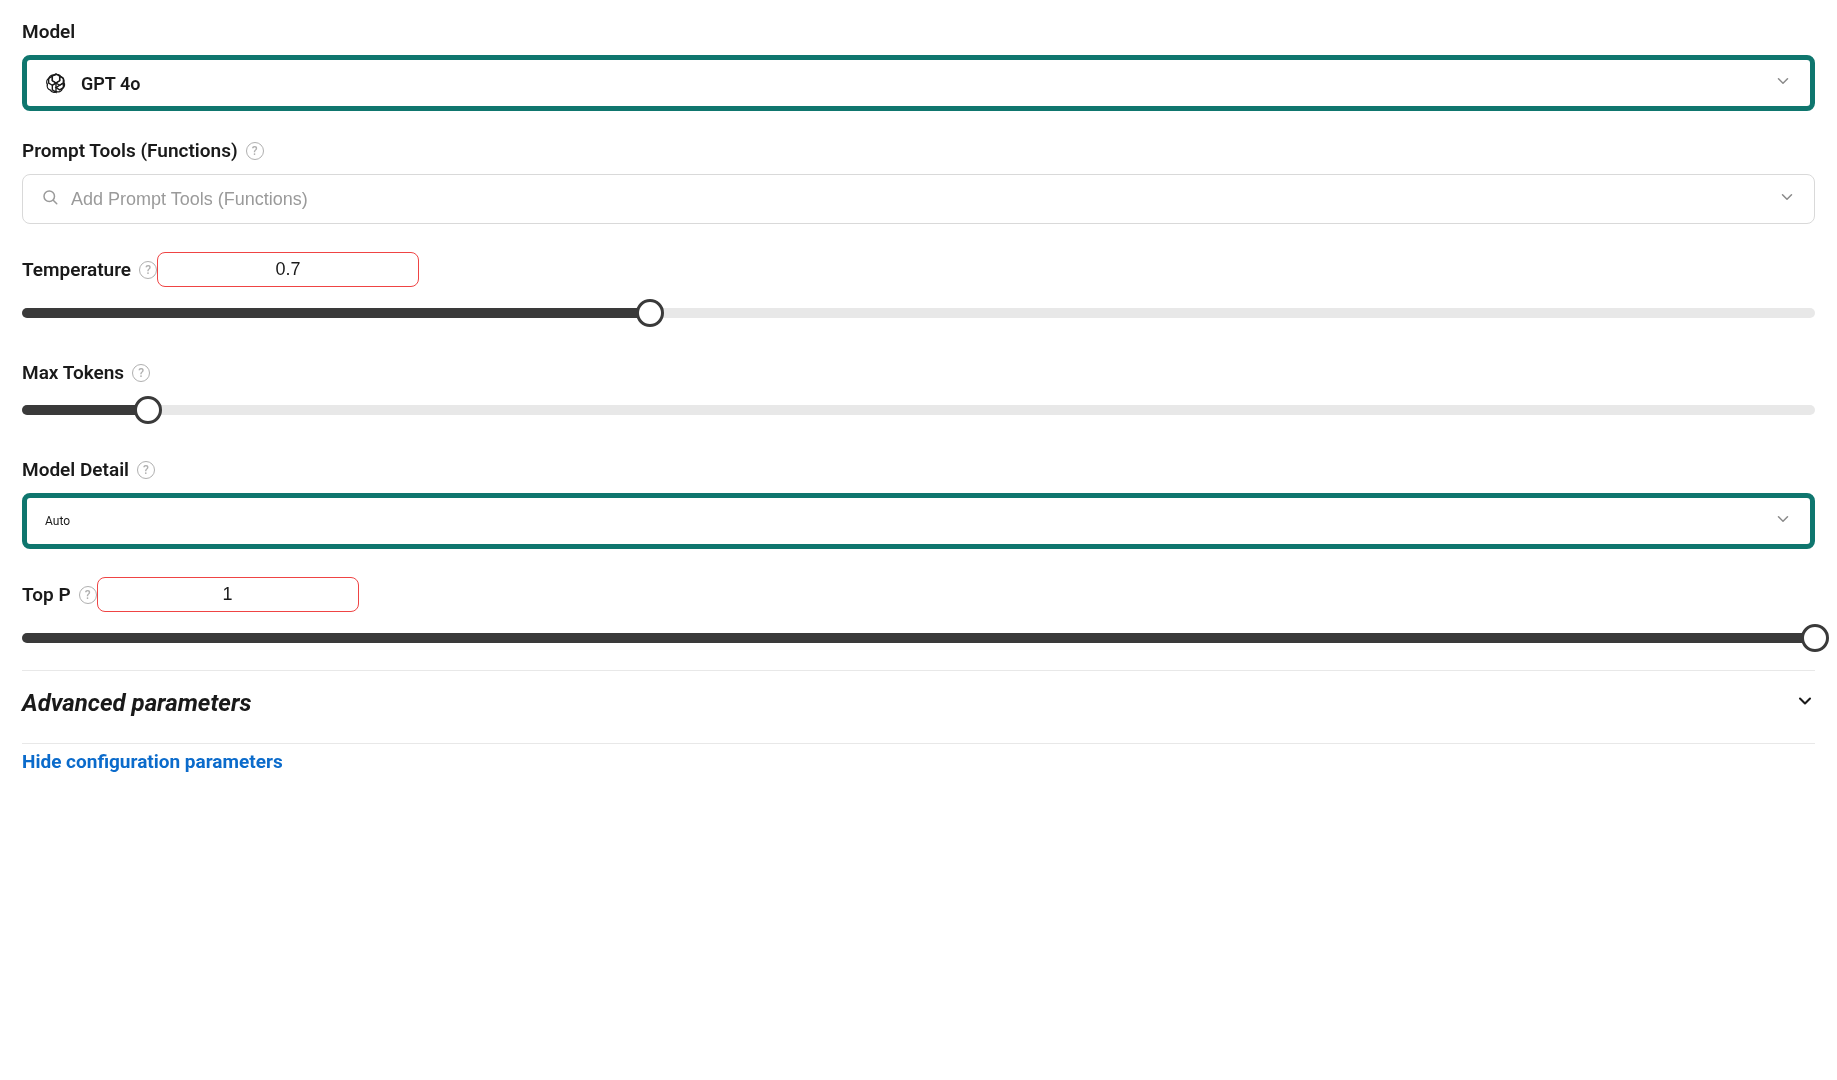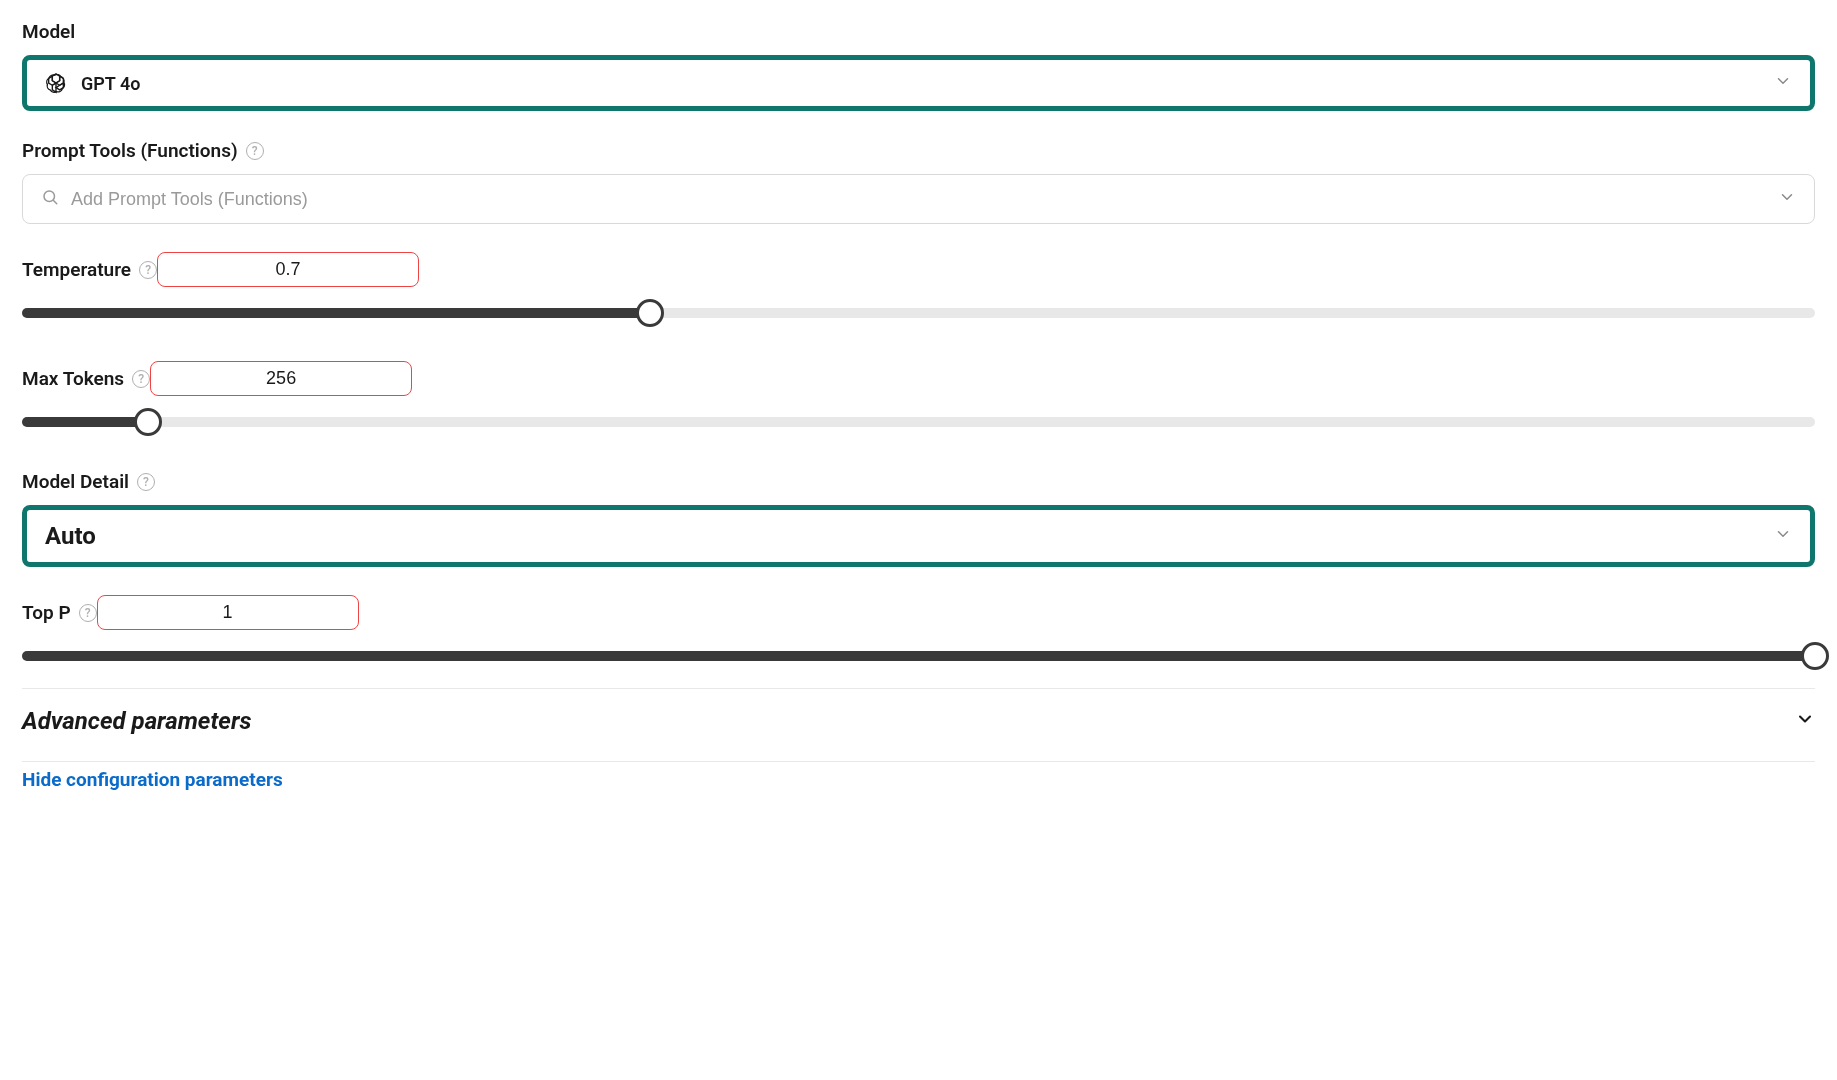--- a/index.html
+++ b/index.html
@@ -60,22 +60,22 @@
       display: flex;
       align-items: center;
       gap: 14px;
     }
     .select-value {
       font-size: 18px;
       font-weight: 600;
       color: #1a1a1a;
     }
     .select-value-plain {
-      font-size: 24px;
-      font-weight: 700;
+      font-size: 12px;
+      font-weight: 400;
       color: #1a1a1a;
     }
     .chevron-down {
       color: #8a8a8a;
     }
     .openai-logo {
       width: 22px;
       height: 22px;
       display: inline-flex;
       align-items: center;
@@ -263,21 +263,20 @@
   </div>
 </div>
 
 
 <div class="slider-section">
   <div class="label-row">
     <div class="label-left">
       <span class="field-label">Max Tokens</span>
       <span class="help-icon">?</span>
     </div>
-    <input class="value-box" value="256" style="">
   </div>
   <div class="slider-container">
     <div class="slider-track"></div>
     <div class="slider-fill" style="width: 7%;"></div>
     <div class="slider-thumb" style="left: 7%;"></div>
   </div>
 </div>
 
 
 <div class="section">

